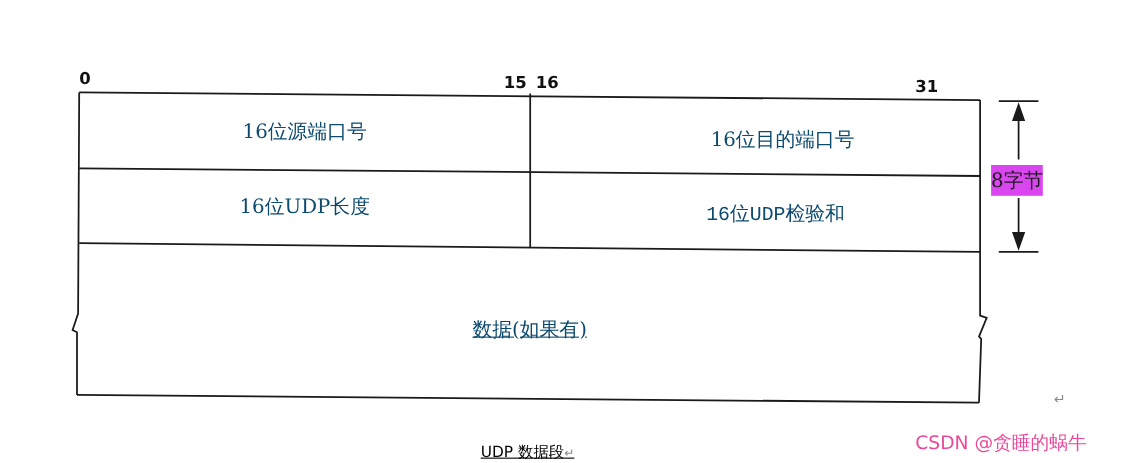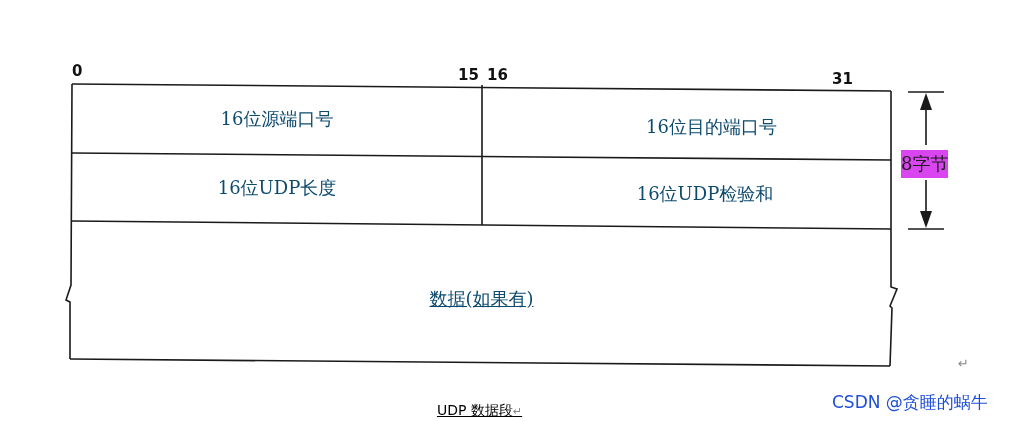--- a/index.html
+++ b/index.html
@@ -5,21 +5,21 @@
   html, body { margin:0; padding:0; background:#ffffff; }
   body { width:1020px; height:421px; position:relative; overflow:hidden;
          font-family:"DejaVu Serif", "Liberation Serif", serif; color:#1a1a1a; }
   .abs { position:absolute; }
   svg.diagram { position:absolute; left:0; top:0; }
   .bitlabel { font-family:"DejaVu Sans", "Liberation Sans", sans-serif; font-weight:bold; font-size:15px; color:#111; }
   .field { font-size:18px; color:#0c4a6e; text-align:center; white-space:nowrap; }
   .bytes { font-size:18px; color:#1a1a1a; background:#d946ef; padding:2px 0; }
   .caption { font-family:"DejaVu Sans", "Liberation Sans", sans-serif; font-size:14px; color:#000; }
   .para { font-family:"DejaVu Sans", "Liberation Sans", sans-serif; font-size:13px; color:#888; }
-  .watermark { font-family:"DejaVu Sans", "Liberation Sans", sans-serif; font-size:17px; color:#1d4ed8; }
+  .watermark { font-family:"DejaVu Sans", "Liberation Sans", sans-serif; font-size:17px; color:#ec4899; }
 </style>
 </head>
 <body>
 
 <svg class="diagram" width="1020" height="421">
   <g stroke="#1a1a1a" stroke-width="1.6" fill="none">
 
     <line x1="72" y1="84" x2="891" y2="91"></line>
 
     <line x1="72" y1="153" x2="891" y2="160"></line>
@@ -43,21 +43,21 @@
 </svg>
 
 <div class="abs bitlabel" style="left:72px; top:62px;">0</div>
 <div class="abs bitlabel" style="left:458px; top:66px;">15</div>
 <div class="abs bitlabel" style="left:487px; top:66px;">16</div>
 <div class="abs bitlabel" style="left:832px; top:70px;">31</div>
 
 <div class="abs field" style="left:72px; width:410px; top:107px;">16位源端口号</div>
 <div class="abs field" style="left:482px; width:459px; top:115px;">16位目的端口号</div>
 <div class="abs field" style="left:72px; width:410px; top:176px;">16位UDP长度</div>
-<div class="abs field" style="left:482px; width:446px; top:182px;">16位UDP检验和</div>
+<div class="abs field" style="left:482px; width:446px; top:182px;font-family:Liberation Mono, monospace;">16位UDP检验和</div>
 
 <div class="abs field" style="left:72px; width:819px; top:287px;text-decoration:underline;">数据(如果有)</div>
 
 <div class="abs bytes" style="left:901px; top:150px;">8字节</div>
 
 <div class="abs para" style="left:958px; top:356px;">↵</div>
 
 <div class="abs caption" style="left:437px; top:402px;text-decoration:underline;">
   <span>UDP 数据段</span><span class="para" style="font-size:11px;">↵</span>
 </div>

